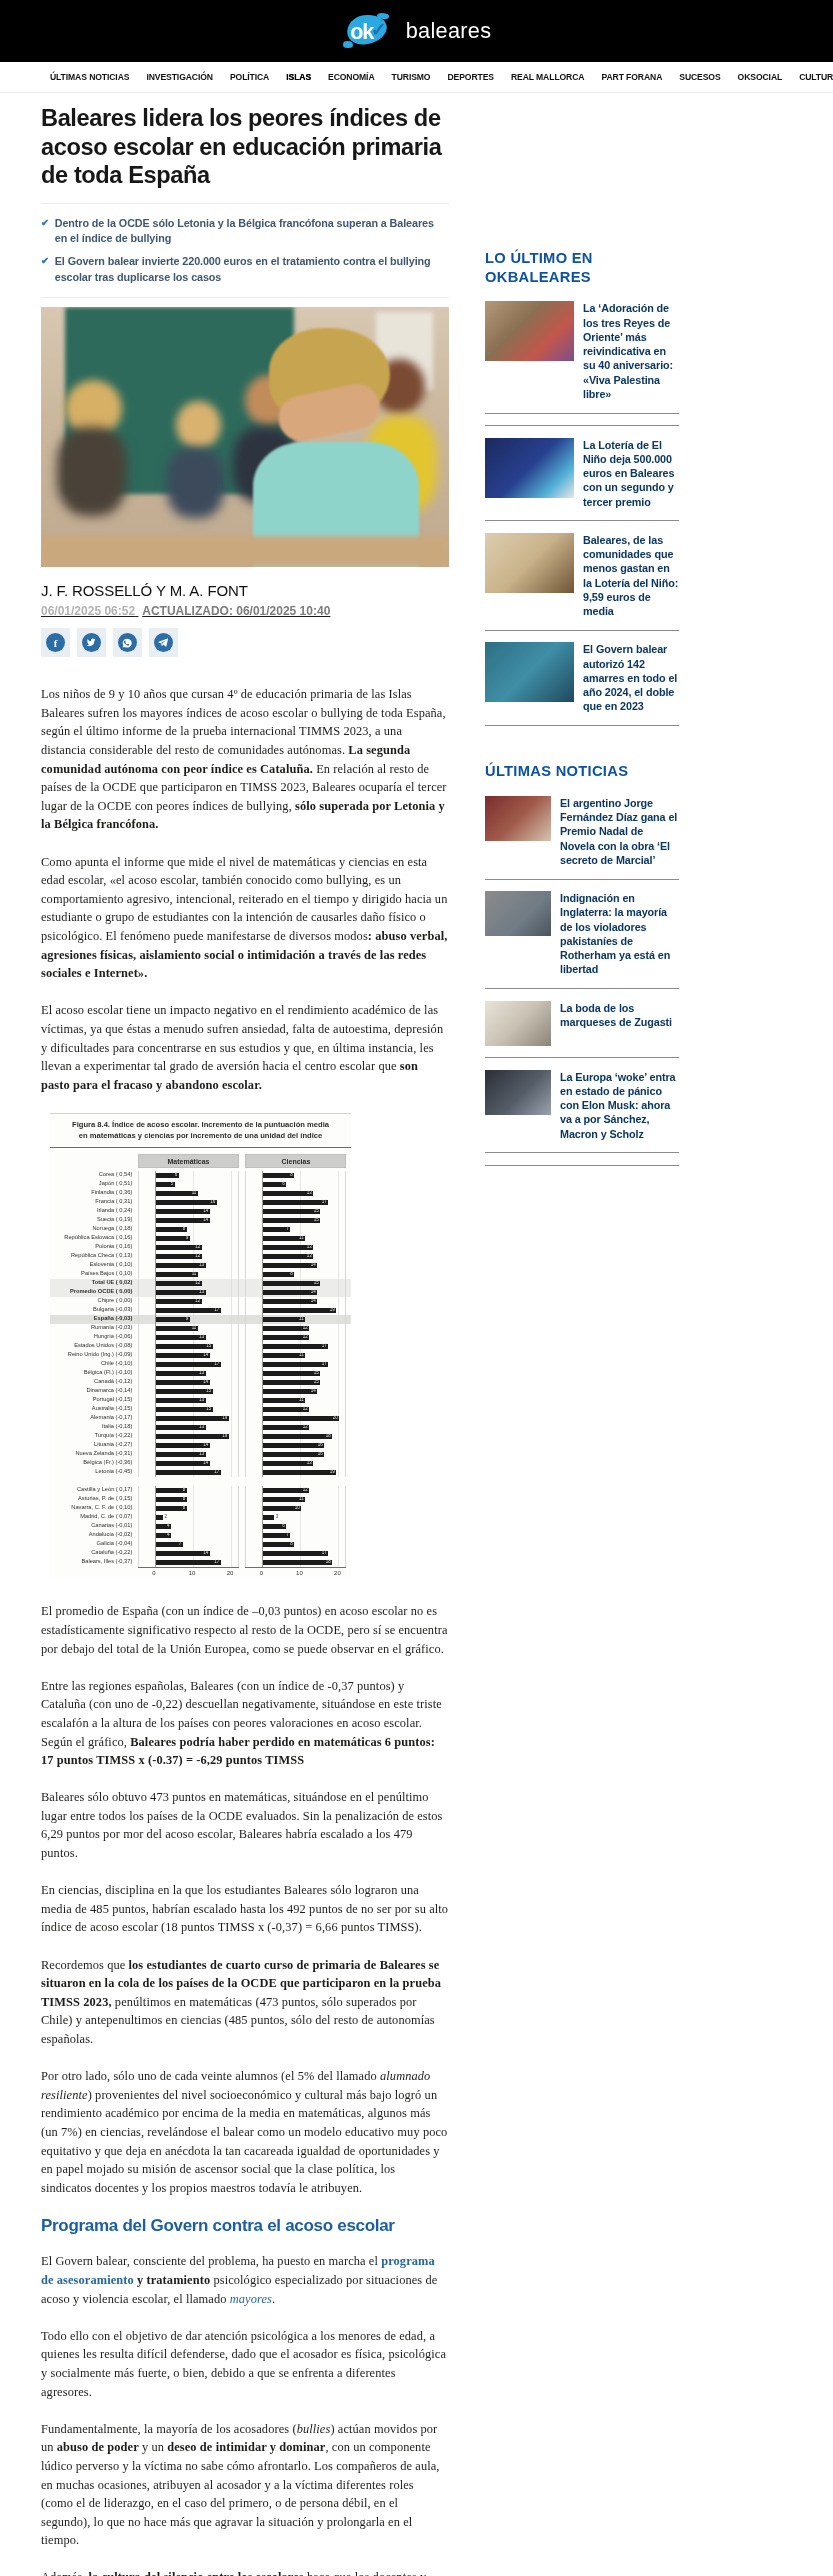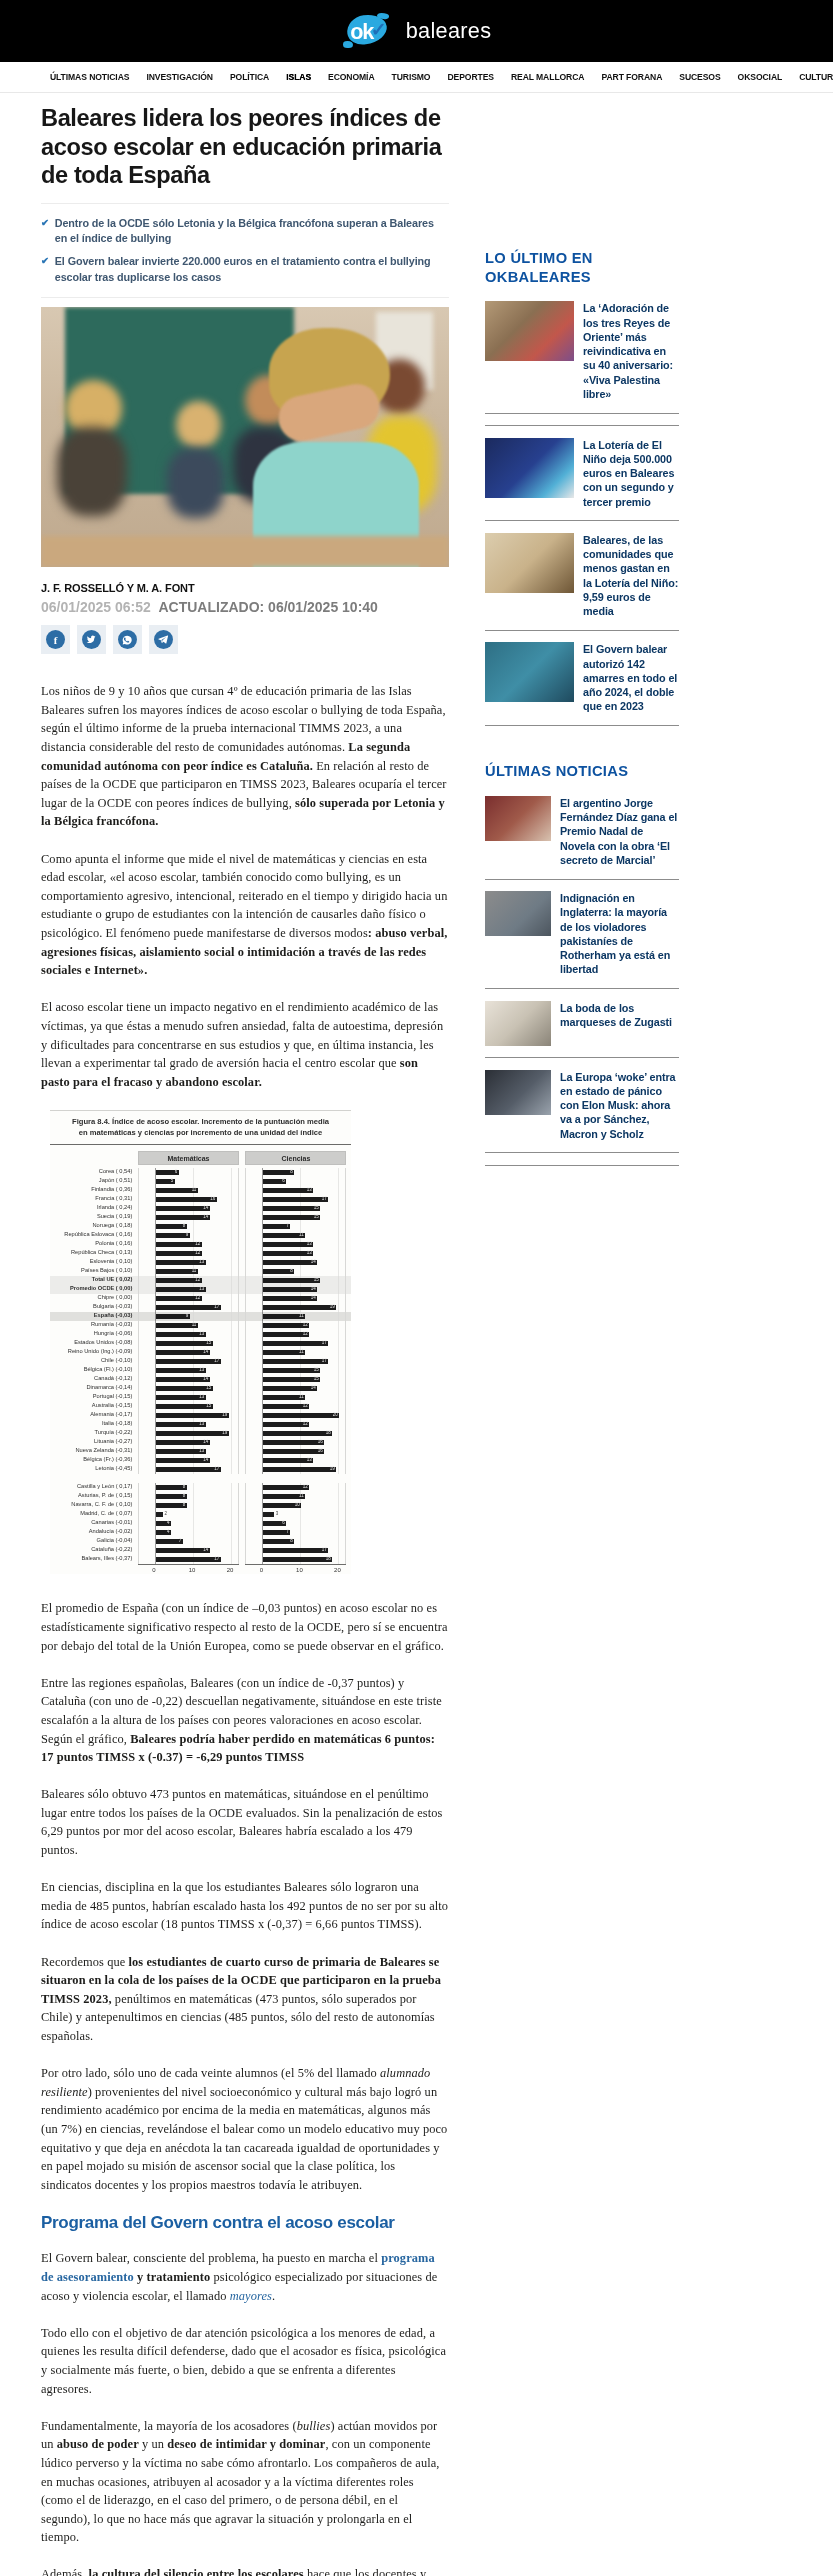--- a/index.html
+++ b/index.html
@@ -49,22 +49,22 @@
   .hero .f3 { left:50%; top:26%; width:47px; height:51px; background:#c28c5a; }
   .hero .f3b { left:47%; top:46%; width:64px; height:76px; background:#2e3340; border-radius:40%; filter:blur(5.1px); }
   .hero .f4 { right:6%; top:20%; width:51px; height:55px; background:#7a4a32; }
   .hero .f4b { right:3%; top:42%; width:70px; height:96px; background:#e3c52f; border-radius:38%; filter:blur(5.1px); }
   .hero .kid-hair { left:56%; top:8%; width:121px; height:96px; background:#c7a44f; border-radius:48% 52% 55% 45%; filter:blur(1.3px); }
   .hero .kid-arm { left:58%; top:32%; width:102px; height:45px; background:#d9a77c; border-radius:25.5px; transform:rotate(-12deg); filter:blur(1.3px); }
   .hero .kid-shirt { left:52%; top:52%; width:166px; height:147px; background:#8ed4cb; border-radius:30% 30% 0 0; filter:blur(1.3px); }
   .hero .desk { left:0; bottom:0; width:100%; height:12%; background:#caa87e; filter:blur(2.5px); }
 
   
-  .byline { font-size:11px; font-weight:bold; color:#111; margin-bottom:4.5px; letter-spacing:-0.1px; }
-  .dates { font-size:14px; font-weight:bold; margin-bottom:10.2px; }
+  .byline { font-size:15px; font-weight:normal; color:#111; margin-bottom:4.5px; letter-spacing:-0.1px; }
+  .dates { font-size:12px; font-weight:bold; margin-bottom:10.2px;text-decoration:underline; }
   .date-pub { color:#b3b3b3; }
   .date-upd { color:#7c7c7c; margin-left:3.8px; }
   .share-row { display:flex; gap:7px; margin-bottom:28px; }
   .share-btn { width:29px; height:29px; background:#e9eef3; border:none; display:flex; align-items:center; justify-content:center; cursor:pointer; }
   .share-circle { width:19px; height:19px; border-radius:50%; background:#2d6da5; color:#fff; display:flex; align-items:center; justify-content:center; font-size:10.2px; font-weight:bold; font-family:"Liberation Serif",serif; }
   .share-circle svg { display:block; }
 
   
   .article-body p { font-family:"Liberation Serif","DejaVu Serif",serif; font-size:12.4px; line-height:1.5; color:#1d1d1b; margin-bottom:18.5px; letter-spacing:0.1px; }
   .article-body p .b { font-weight:bold; }

